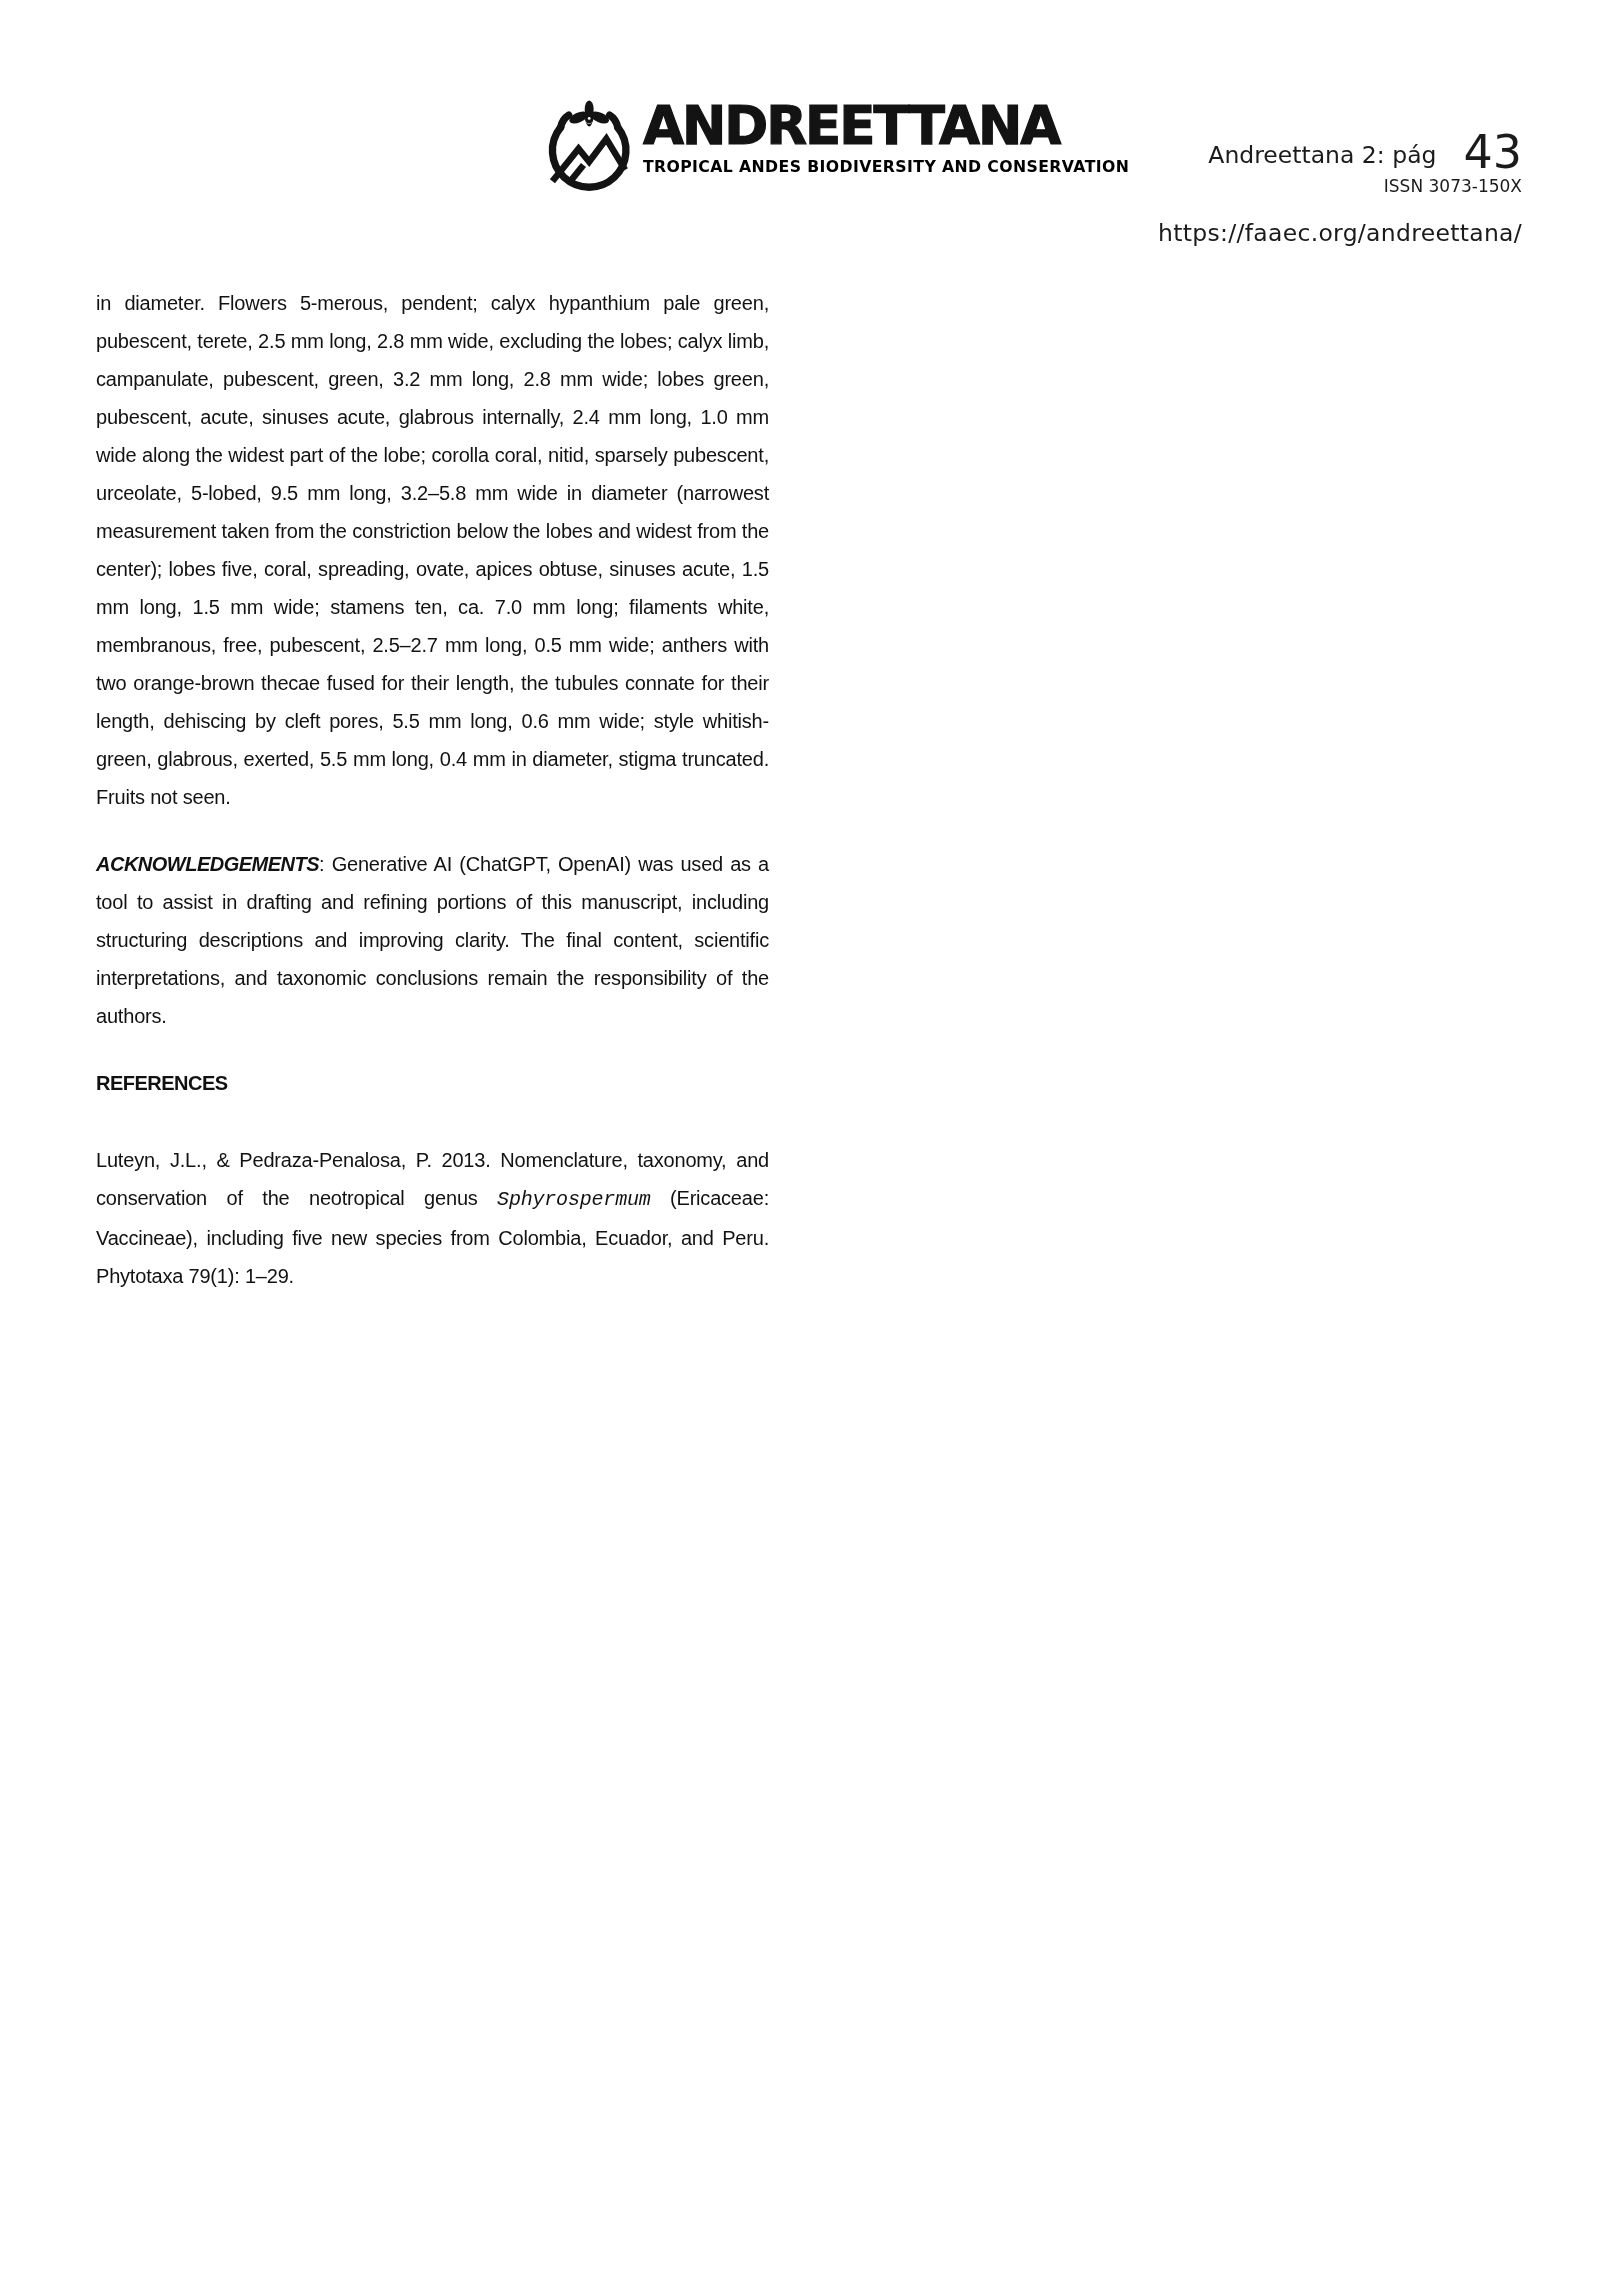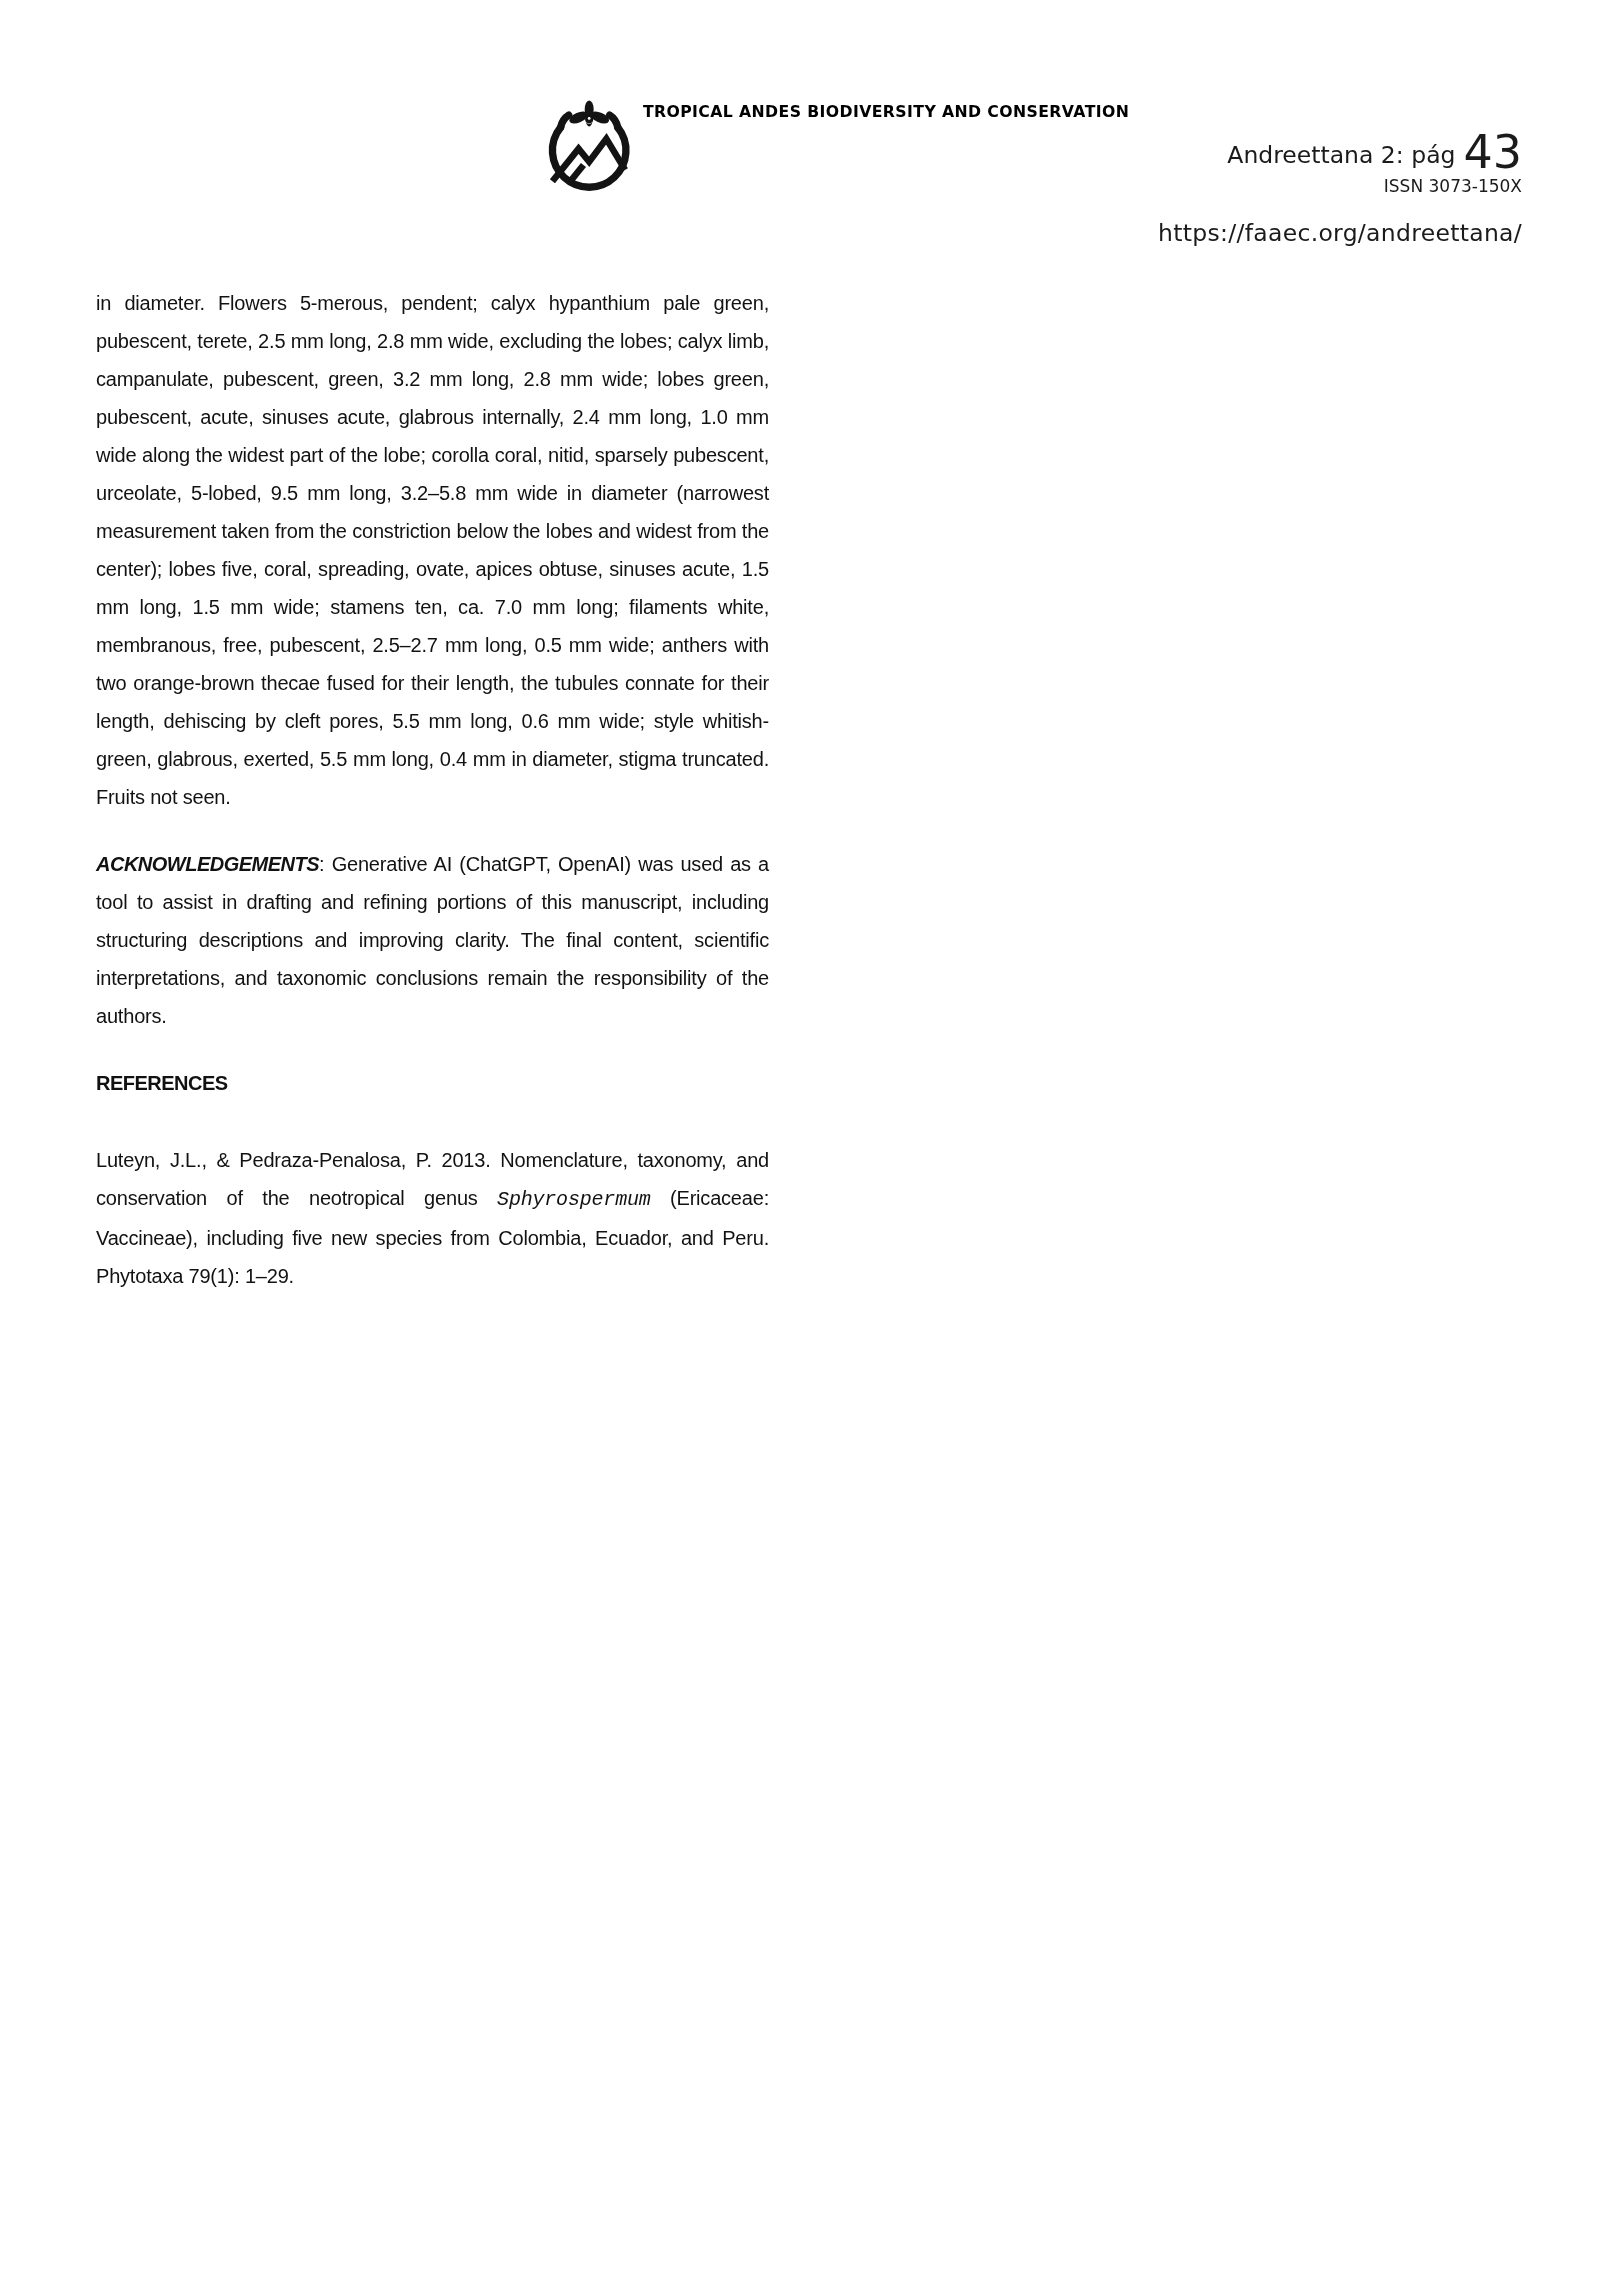--- a/index.html
+++ b/index.html
@@ -41,21 +41,21 @@
   }
 
   .issue-info{
     position:absolute;right:99px;top:135px;
     text-align:right;
     font-family:"DejaVu Sans", sans-serif;
     color:#1b1b1b;
   }
   .issue-line{
     font-size:23.5px;line-height:29px;
-    display:flex;justify-content:flex-end;align-items:flex-end;gap:8px;
+    display:flex;justify-content:flex-end;align-items:flex-end;gap:27px;
   }
   .issue-label{font-size:23.5px;}
   .page-number{font-size:46px;line-height:35px;font-weight:500;}
   .issn{font-size:17px;line-height:29px;margin-top:2px;}
   .url{font-size:23.5px;line-height:29px;margin-top:18px;letter-spacing:0.3px;}
 
   
   .content{
     position:absolute;left:96px;top:284px;width:673px;
   }
@@ -104,20 +104,21 @@
         <g transform="translate(59,22)">
           <ellipse cx="-13" cy="-2" rx="12" ry="6" transform="rotate(-24 -13 -2)" fill="#131313"></ellipse>
           <ellipse cx="13" cy="-2" rx="12" ry="6" transform="rotate(24 13 -2)" fill="#131313"></ellipse>
           <ellipse cx="0" cy="-12" rx="5.5" ry="11" fill="#131313"></ellipse>
           <path d="M-4,4 Q0,14 4,4 Q0,7 -4,4 Z" fill="#131313"></path>
           <circle cx="0" cy="0" r="5" fill="#131313"></circle>
           <circle cx="0" cy="-1" r="1.7" fill="#ffffff"></circle>
         </g>
       </svg>
       <div class="logo-textblock">
+        <div class="brand">ANDREETTANA</div>
         <div class="tagline">TROPICAL ANDES BIODIVERSITY AND CONSERVATION</div>
       </div>
     </div>
 
     <div class="issue-info">
       <div class="issue-line">
         <span class="issue-label">Andreettana 2: pág</span>
         <span class="page-number">43</span>
       </div>
       <div class="issn">ISSN 3073-150X</div>

